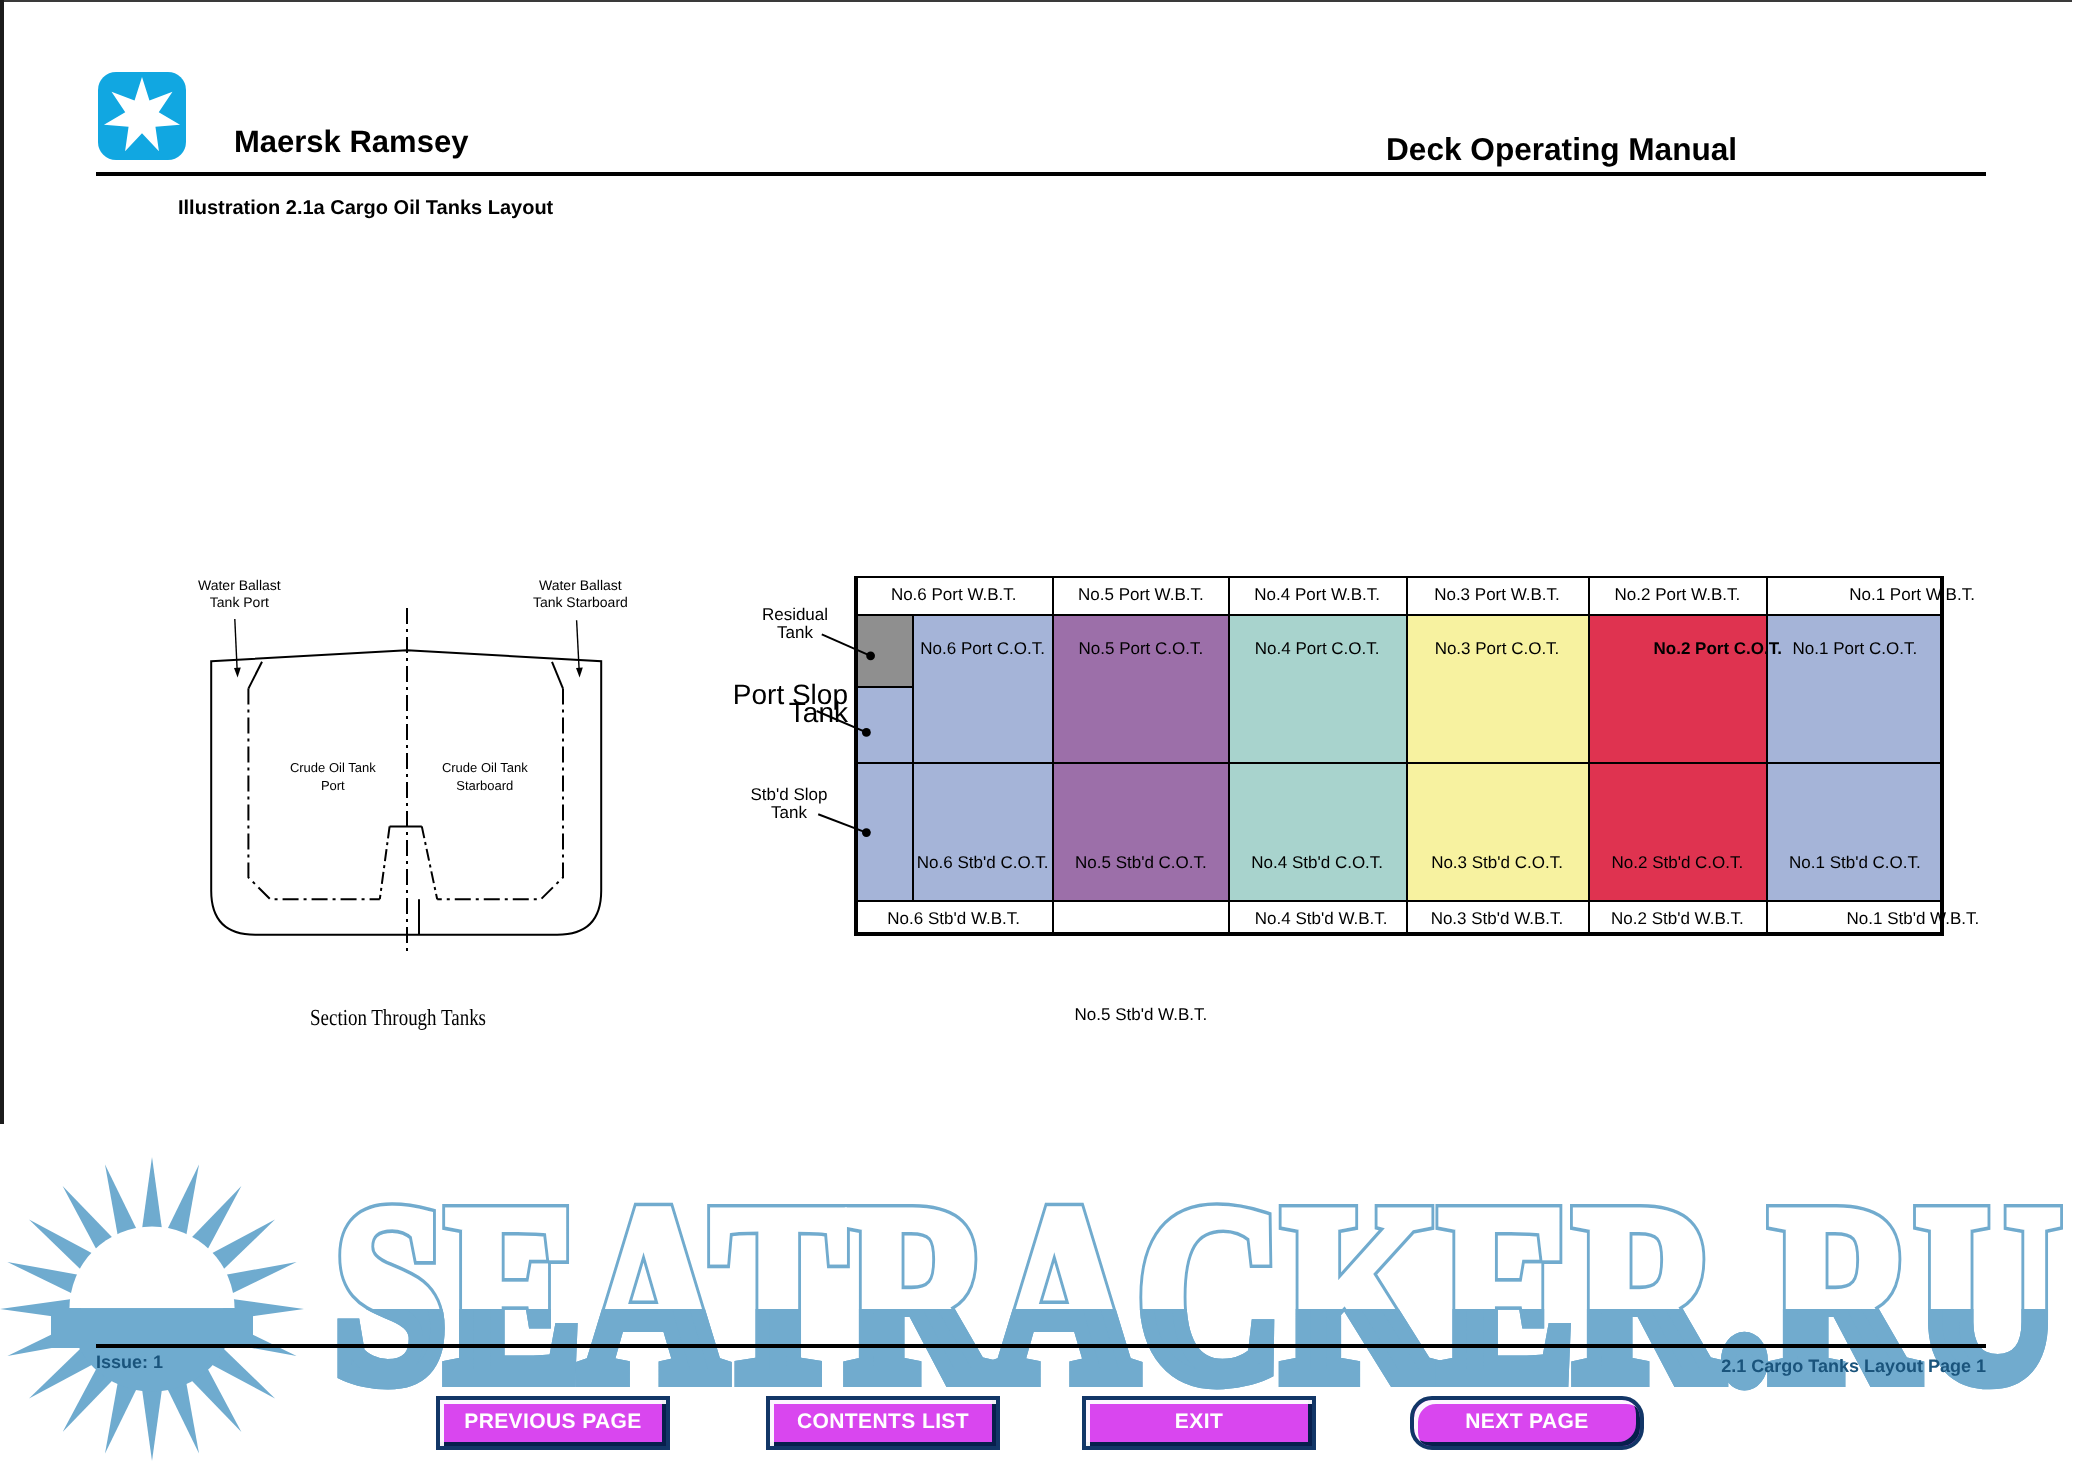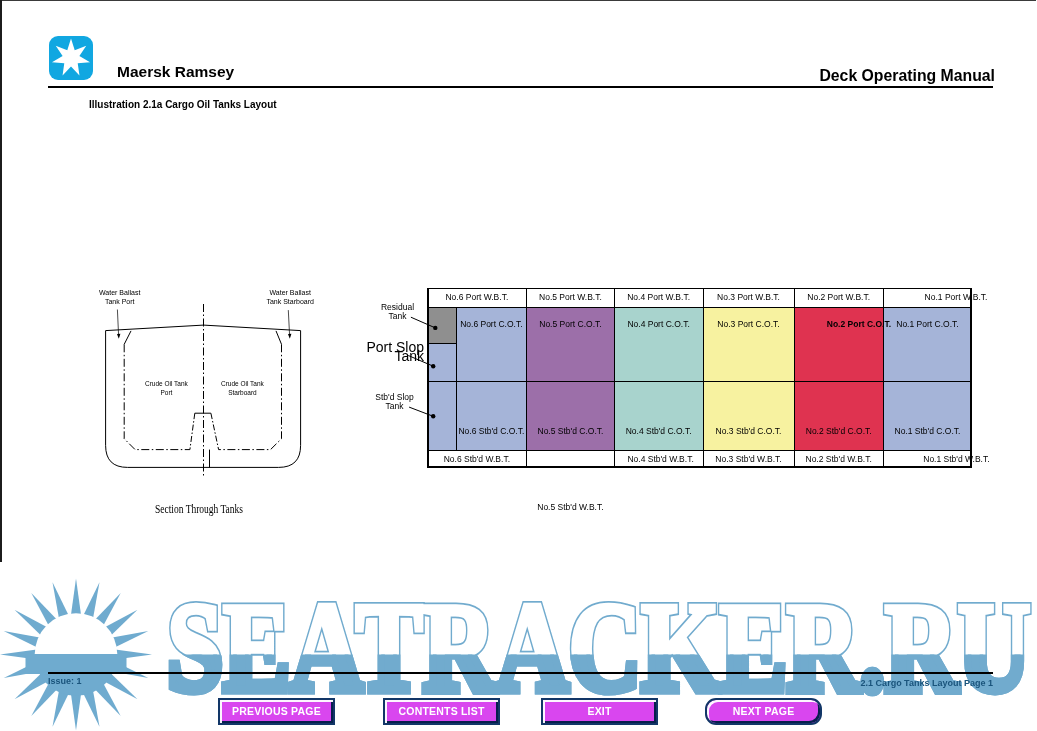--- a/index.html
+++ b/index.html
@@ -11,21 +11,21 @@
 
 <div class="abs" style="left:0;top:0;width:1036px;height:1px;background:#3a3a3a;"></div>
 <div class="abs" style="left:0;top:0;width:2px;height:562px;background:#1c1c1c;z-index:0;"></div>
 
 <div class="abs" style="left:49px;top:36px;width:44px;height:44px;border-radius:9px;background:#11a7e1;">
   <svg width="44" height="44" viewBox="0 0 44 44">
       <polygon fill="#fff" points="22.00,2.50 25.73,14.25 37.25,9.84 30.38,20.09 41.01,26.34 28.72,27.36 30.46,39.57 22.00,30.60 13.54,39.57 15.28,27.36 2.99,26.34 13.62,20.09 6.75,9.84 18.27,14.25"></polygon>
     </svg>
 </div>
 <div class="abs b" style="left:117px;top:63.5px;font-size:15.5px;line-height:16px;">Maersk Ramsey</div>
-<div class="abs b" style="left:693px;top:68px;width:302px;font-size:15.8px;line-height:16px;text-align:right;">Deck Operating Manual</div>
+<div class="abs b" style="left:693px;top:68px;width:302px;font-size:15.8px;line-height:16px;text-align:left;">Deck Operating Manual</div>
 <div class="abs" style="left:48px;top:85.5px;width:945px;height:2.5px;background:#000;"></div>
 <div class="abs b" style="left:49px;top:99px;font-size:10px;padding-left:40px;">Illustration 2.1a Cargo Oil Tanks Layout</div>
 
 <svg class="abs" style="left:90px;top:280px;" width="230" height="245" viewBox="0 0 230 245">
   <g fill="none" stroke="#000" stroke-width="1">
     <path d="M15.6,50.6 L113.5,45.1 L210.6,50.6 L210.6,165.4 Q210.6,187.4 188.6,187.4 L37.6,187.4 Q15.6,187.4 15.6,165.4 Z"></path>
     <path d="M113.5,24 L113.5,195.6" stroke-dasharray="8 2.5 1.5 2.5"></path>
     <path d="M41,50.9 L34.2,64.3"></path>
     <path d="M34.2,64.3 L34.2,158.7 L45.1,169.6 L99.9,169.6" stroke-dasharray="8 2.5 1.5 2.5"></path>
     <path d="M186,50.9 L191.5,64.3"></path>

